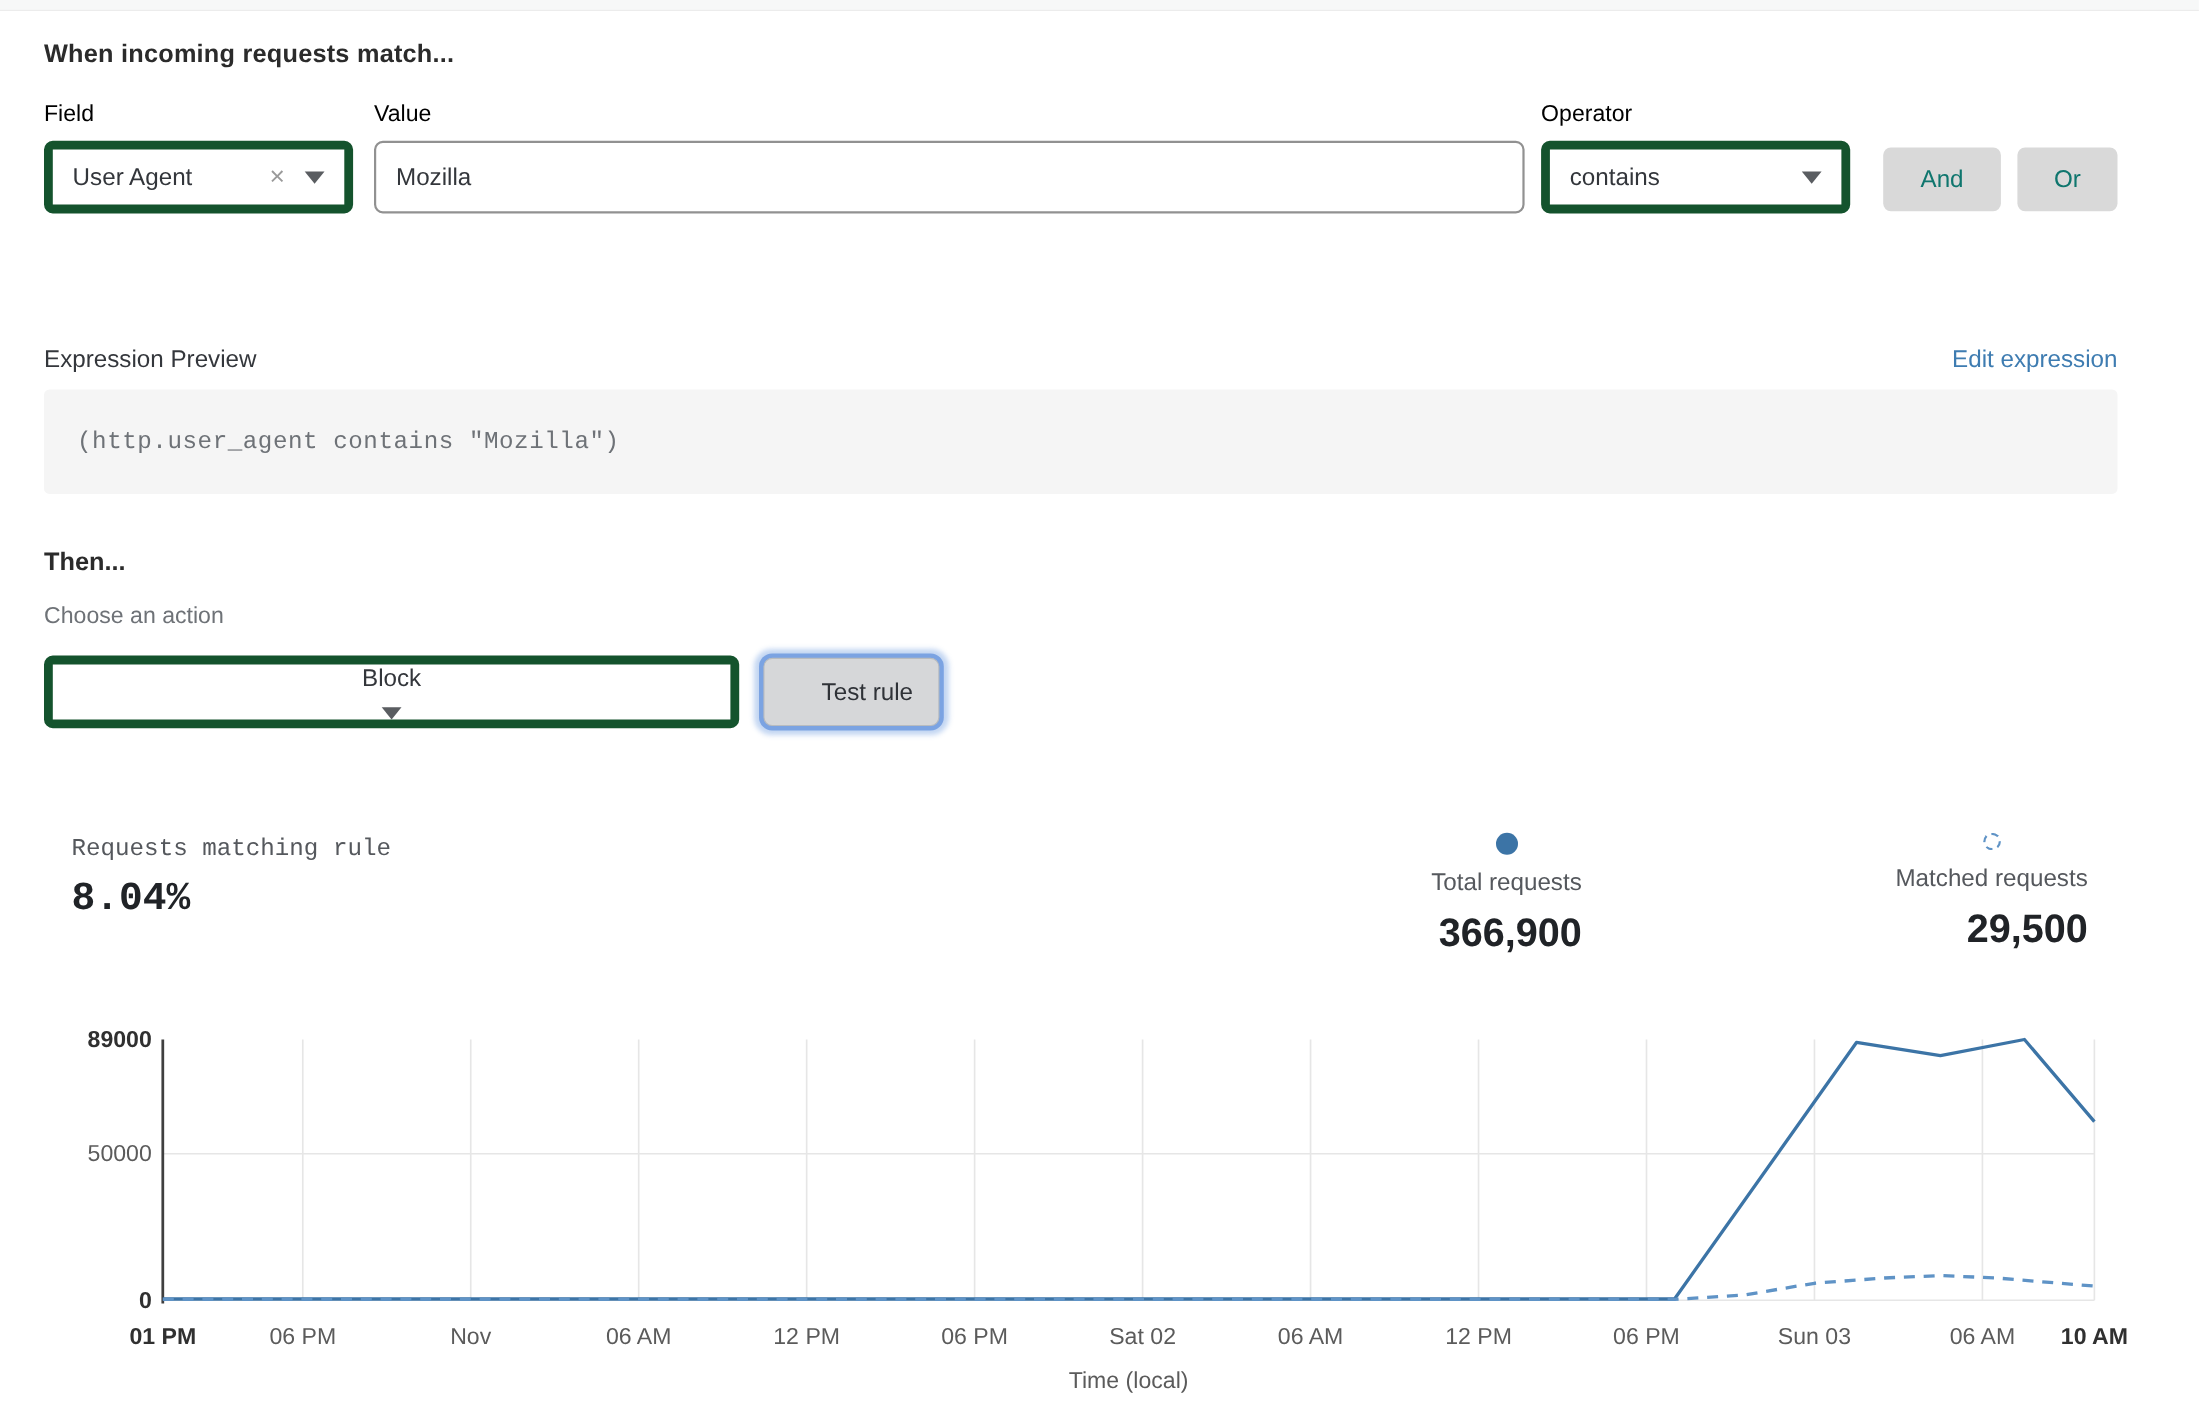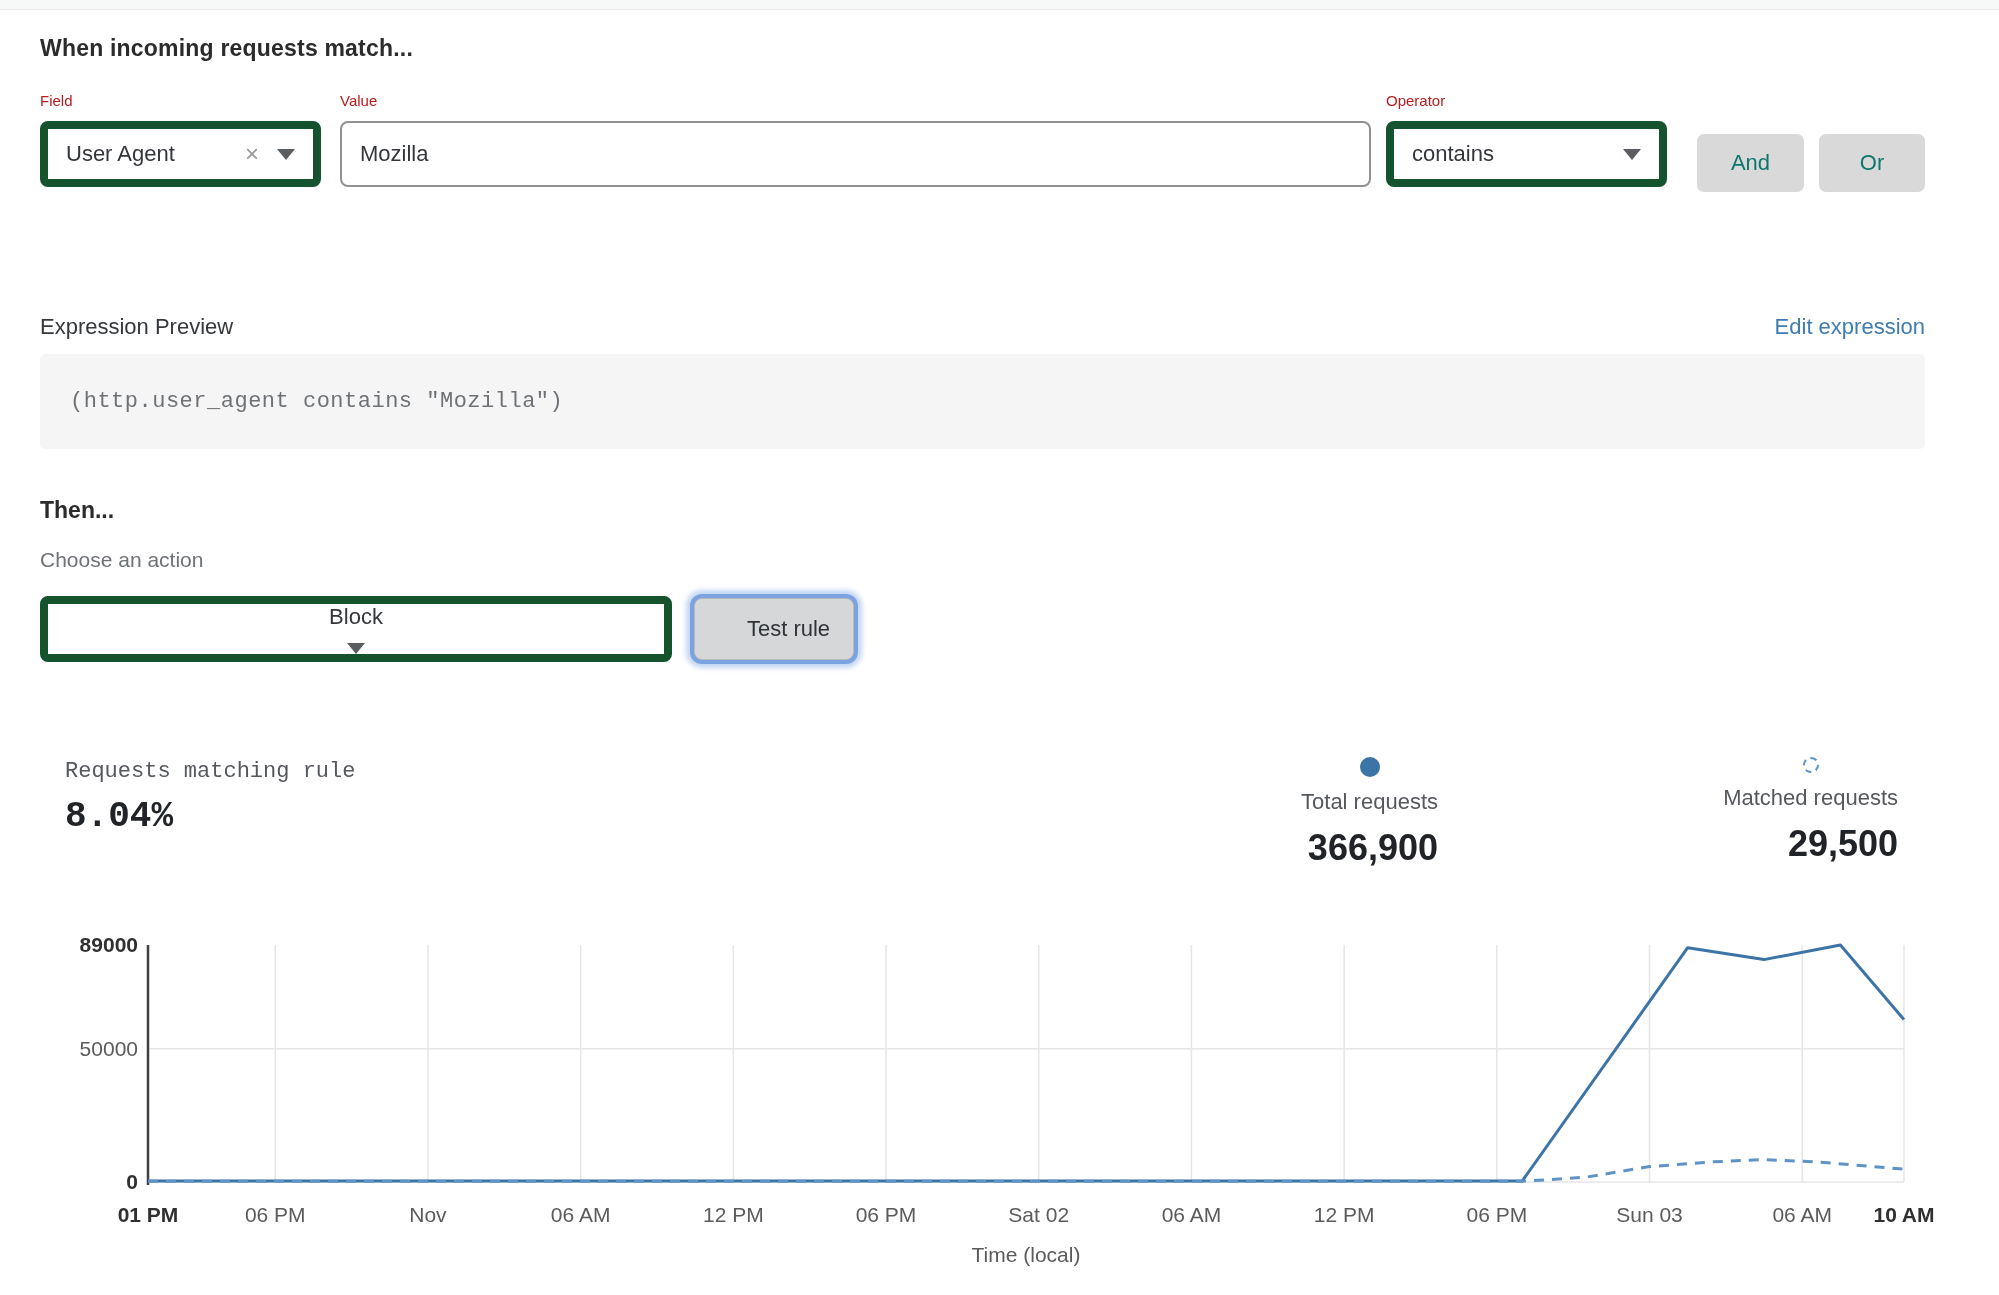--- a/index.html
+++ b/index.html
@@ -5,40 +5,40 @@
   * { box-sizing: border-box; margin: 0; padding: 0; }
   html,body { width:1999px; height:1295px; background:#fff; overflow:hidden;
     font-family:"Liberation Sans","DejaVu Sans",sans-serif; color:#2e2e2e; }
   .top-strip { height:10px; background:#f7f8f8; border-bottom:1px solid #ececec; }
   .main { padding:0 74px 0 40px; }
 
   h1.section-heading { margin-top:25px; font-size:23px; font-weight:bold; color:#2b2b2b; letter-spacing:.2px; }
 
   .form-row { margin-top:30px; display:flex; align-items:flex-start; }
   .fgroup { display:flex; flex-direction:column; }
-  .fgroup .flabel { font-size:15px; color:#b91c1c; margin-bottom:12px; }
+  .fgroup .flabel { font-size:21px; color:#000000; margin-bottom:12px; }
   .control { height:66px; border:8px solid #14532d; border-radius:8px; background:#fff;
     display:flex; align-items:center; padding:0 18px; font-size:22px; color:#33363b; }
   .select { justify-content:space-between; cursor:pointer; }
   .sel-right { display:flex; align-items:center; gap:18px; }
   .x-icon { color:#9a9a9a; font-size:24px; line-height:1; cursor:pointer; }
   .chev { width:0; height:0; border-left:9px solid transparent; border-right:9px solid transparent;
     border-top:11px solid #5a5d61; }
   .field-w { width:281px; }
   .op-w { width:281px; margin-left:15px; }
   .val-w { margin-left:19px; flex:1; }
   .val-input { width:100%; height:66px; border:2px solid #919191; border-radius:8px;
     font-size:22px; color:#33363b; padding:0 18px; outline:none;
     font-family:"Liberation Sans","DejaVu Sans",sans-serif; }
   .andor { display:flex; align-items:center; margin-top:38px; height:66px; }
   .gray-btn { background:#d9d9d9; border:none; border-radius:7px; height:58px;
     font-size:22px; color:#0f766e; cursor:pointer;
     font-family:"Liberation Sans","DejaVu Sans",sans-serif; }
   .and-btn { width:107px; margin-left:30px; }
-  .or-btn { width:106px; margin-left:15px; }
+  .or-btn { width:91px; margin-left:15px; }
 
   .expr-header { margin-top:118px; display:flex; justify-content:space-between; align-items:baseline; }
   .expr-label { font-size:22px; color:#34373c; }
   .edit-link { font-size:22px; color:#3e7cb1; text-decoration:none; cursor:pointer; }
   .code-block { margin-top:14px; height:95px; background:#f5f5f5; border-radius:5px;
     display:flex; align-items:center; padding-left:30px; }
   .code-text { font-family:"Liberation Mono","DejaVu Sans Mono",monospace; font-size:22px; color:#6e7277; letter-spacing:.5px; }
 
   .then-heading { margin-top:48px; font-size:23px; font-weight:bold; color:#2b2b2b; }
   .choose-label { margin-top:24px; font-size:21px; color:#6e7население:#6e7277; color:#6e7277; }

